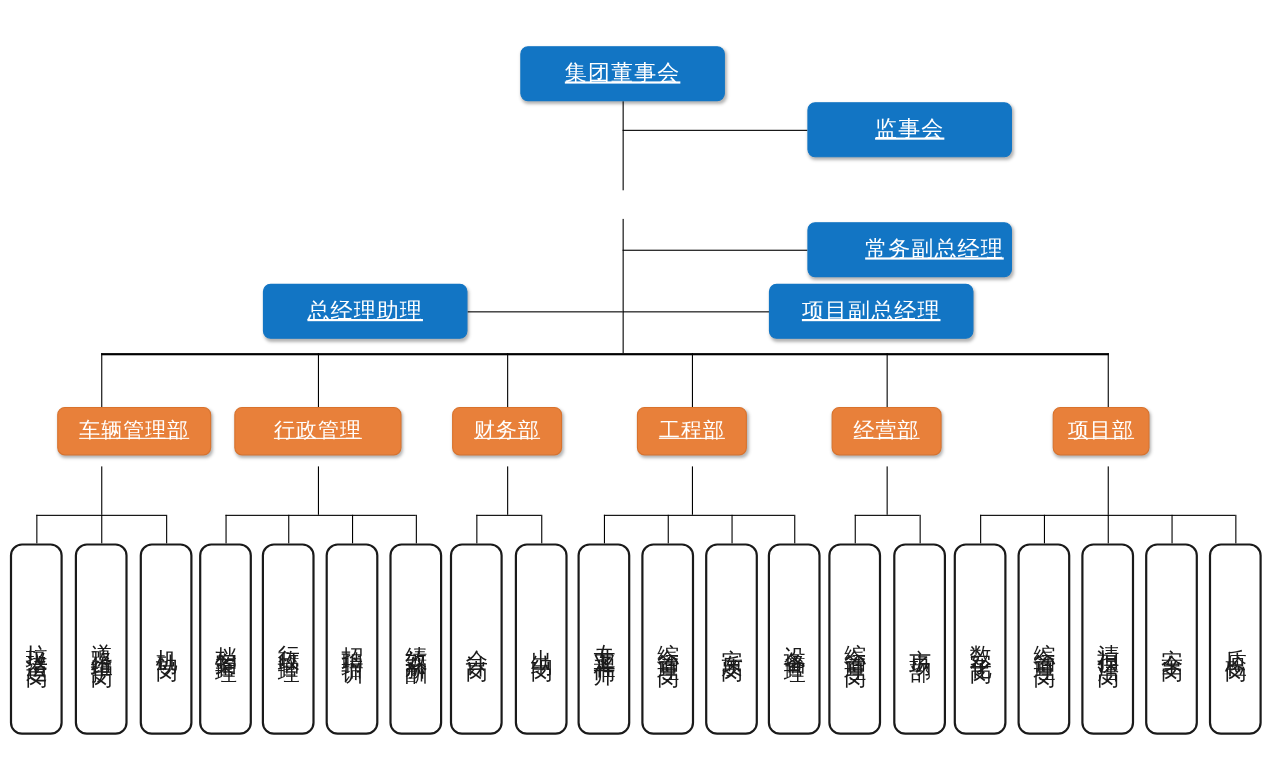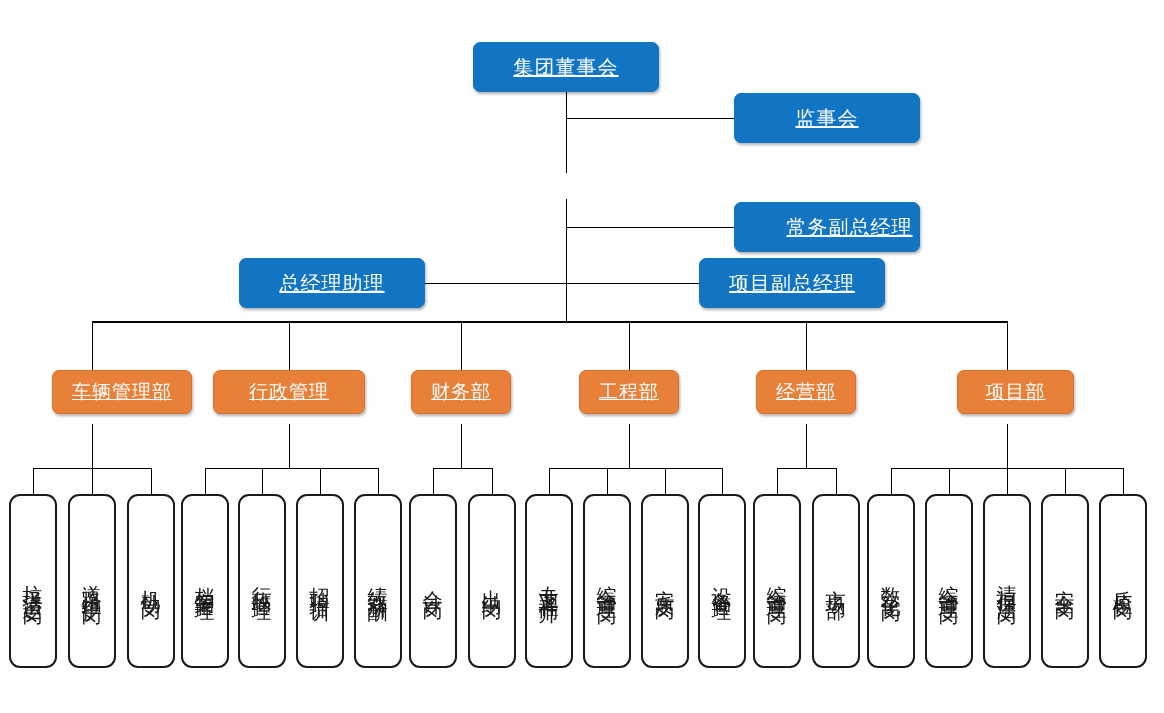--- a/index.html
+++ b/index.html
@@ -157,21 +157,21 @@
   <div class="node orange" style="left:17px; top:370px; width:140px; height:44px;margin-left:35px;">车辆管理部</div>
 
   <div class="node orange" style="left:213px; top:370px; width:152px; height:44px;">行政管理</div>
 
   <div class="node orange" style="left:411px; top:370px; width:100px; height:44px;">财务部</div>
 
   <div class="node orange" style="left:579px; top:370px; width:100px; height:44px;">工程部</div>
 
   <div class="node orange" style="left:756px; top:370px; width:100px; height:44px;">经营部</div>
 
-  <div class="node orange" style="left:957px; top:370px; width:117px; height:44px;">项目部</div>
+  <div class="node orange" style="left:957px; top:370px; width:88px; height:44px;">项目部</div>
 
   <div class="leaf" style="left:9px;   top:494px; width:48px; height:174px;">
     <span class="vtext">垃圾清运岗</span>
   </div>
   <div class="leaf" style="left:68px;  top:494px; width:48px; height:174px;">
     <span class="vtext">道路维护岗</span>
   </div>
   <div class="leaf" style="left:127px; top:494px; width:48px; height:174px;">
     <span class="vtext">机动岗</span>
   </div>

